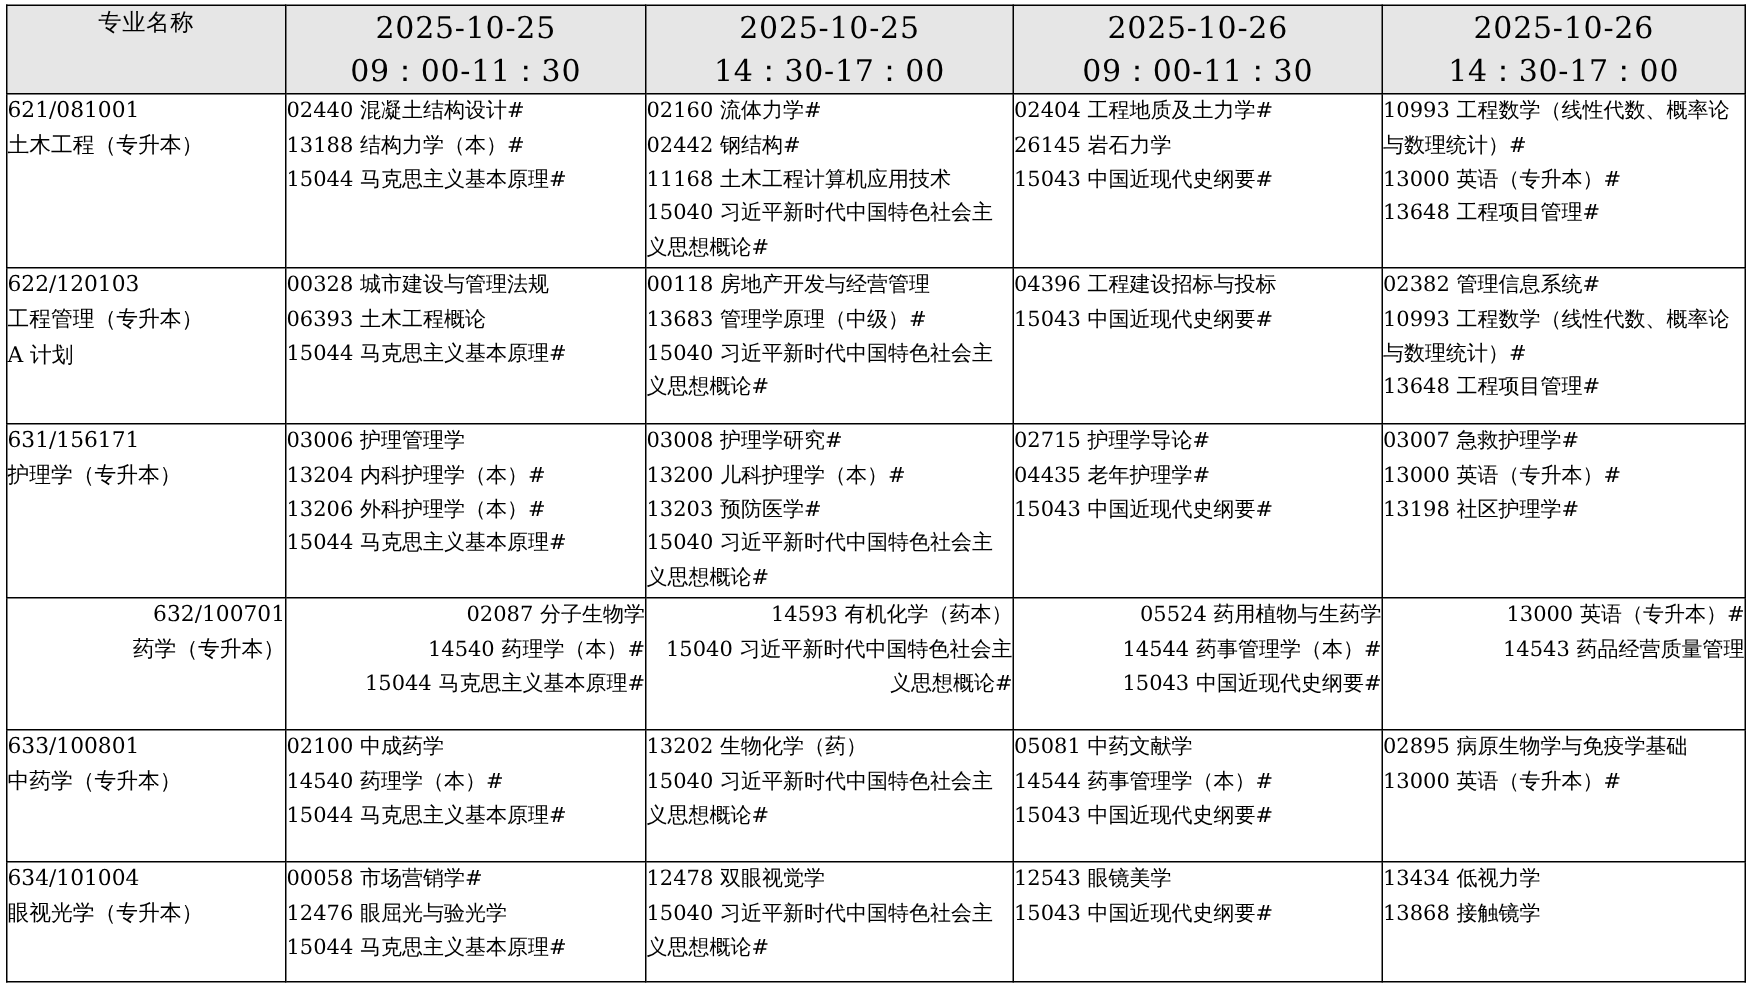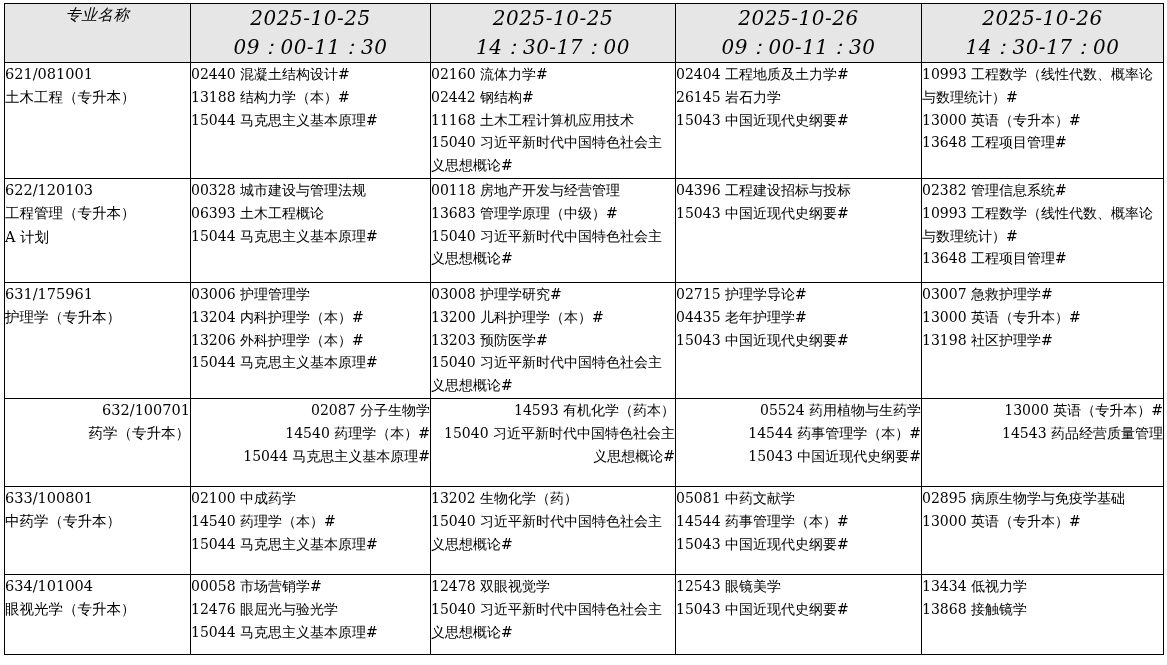--- a/index.html
+++ b/index.html
@@ -29,21 +29,20 @@
     text-align: center;
     vertical-align: middle;
     font-weight: normal;
     font-size: 20px;
     padding: 6px 0 7px 0;
     line-height: 1.45;
   }
   thead th .hdr-line {
     display: block;
     letter-spacing: 0.5px;
-    font-style: italic;
   }
   thead th.major-col {
     font-size: 15.5px;
   }
   col.c0 { width: 186px; }
   col.c1 { width: 240px; }
   col.c2 { width: 245px; }
   col.c3 { width: 246px; }
   col.c4 { width: 242px; }
 
@@ -151,21 +150,21 @@
           <span class="course">15043 中国近现代史纲要#</span>
         </td>
         <td class="slot">
           <span class="course">02382 管理信息系统#</span>
           <span class="course">10993 工程数学（线性代数、概率论与数理统计）#</span>
           <span class="course">13648 工程项目管理#</span>
         </td>
       </tr>
       <tr style="height: 116px;">
         <td class="major">
-          <span class="mline">631/175961</span>
+          <span class="mline">631/156171</span>
           <span class="mline">护理学（专升本）</span>
         </td>
         <td class="slot">
           <span class="course">03006 护理管理学</span>
           <span class="course">13204 内科护理学（本）#</span>
           <span class="course">13206 外科护理学（本）#</span>
           <span class="course">15044 马克思主义基本原理#</span>
         </td>
         <td class="slot">
           <span class="course">03008 护理学研究#</span>

